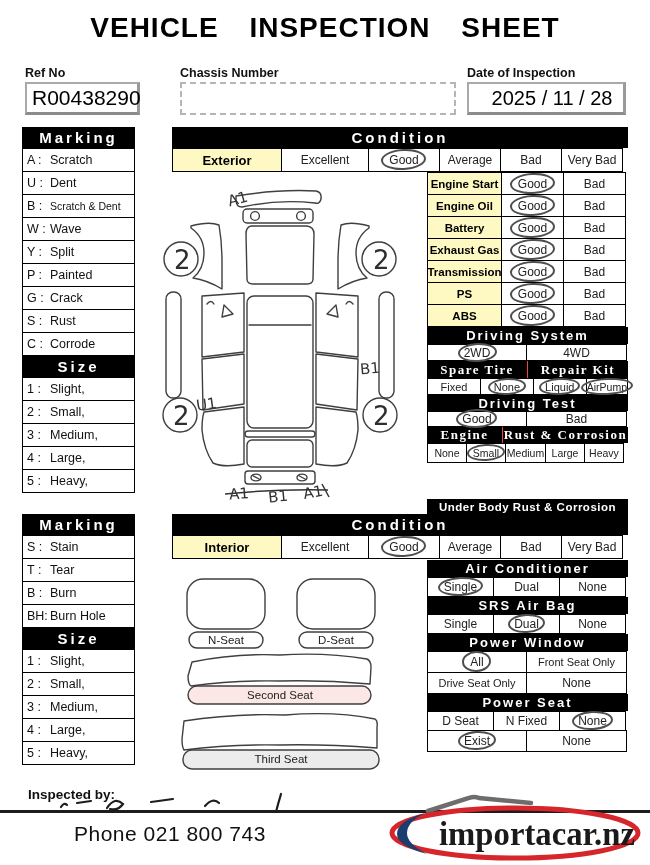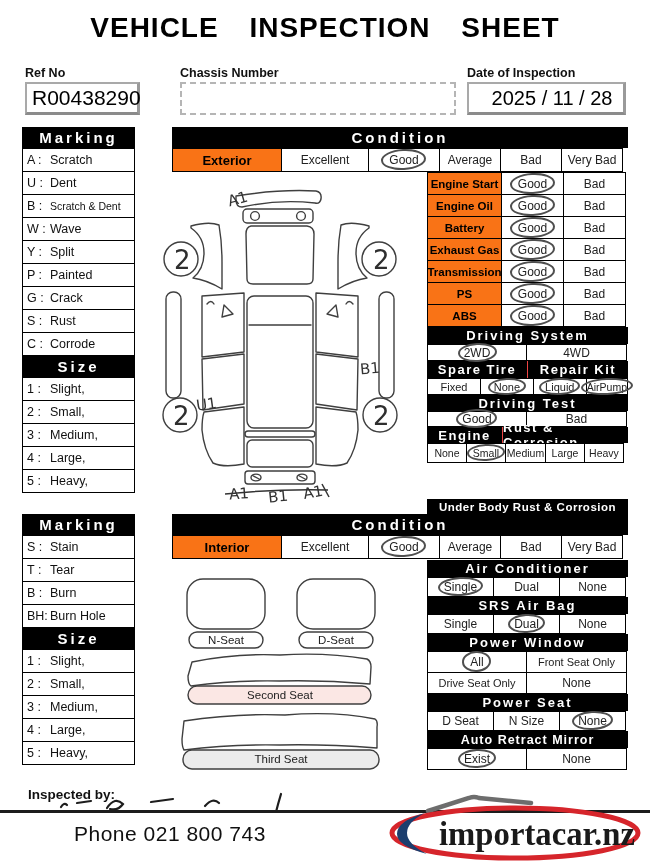--- a/index.html
+++ b/index.html
@@ -4,30 +4,30 @@
 <style>
   html,body{margin:0;padding:0;background:#fff;}
   #sheet{position:relative;width:650px;height:865px;background:#fff;overflow:hidden;
          font-family:"Liberation Sans",sans-serif;color:#111;}
   .abs{position:absolute;}
   
   .bar{background:#000;color:#fff;display:flex;align-items:center;justify-content:center;
        font-weight:bold;letter-spacing:2px;font-size:13px;box-sizing:border-box;}
   .bar.big{font-size:15px;letter-spacing:3px;}
   .bar.split{justify-content:flex-start;letter-spacing:1.5px;}
-  .bar.split .bt{display:flex;align-items:center;justify-content:center;height:100%;box-sizing:border-box;}
+  .bar.split .bt{display:flex;align-items:center;justify-content:center;height:100%;box-sizing:border-box;font-family:Liberation Serif, serif;}
   .bar.split .bt+.bt{border-left:1px solid #ef4444;}
   
   .tbl{position:absolute;}
   .tbl .row{display:flex;}
   .tbl .row+.row{margin-top:-1px;}
   .cell{border:1px solid #000;background:#fff;display:flex;align-items:center;justify-content:center;
         box-sizing:border-box;font-size:12px;color:#222;white-space:nowrap;}
   .cell+.cell{margin-left:-1px;}
-  .green{background:#f97316;font-weight:bold;color:#000;}
+  .green{background:#fef9c3;font-weight:bold;color:#000;}
   .lbl75{width:75px;font-size:11.5px;}
   
   .legend-row{display:flex;align-items:center;border:1px solid #000;background:#fff;box-sizing:border-box;
               height:24px;padding-left:4px;font-size:12.5px;color:#111;width:113px;}
   .legend-row+.legend-row{margin-top:-1px;}
   .legend-row .code{min-width:22px;white-space:pre;}
   .legend-row .llabel{margin-left:1px;white-space:nowrap;}
   .legend-row.small .llabel{font-size:10.5px;}
   
   .circ{position:relative;display:inline-block;}
@@ -481,27 +481,26 @@
       <div class="cell w101 h22">
           <span>None</span>
         </div>
     </div>
     <div class="bar" style="width:201px;height:17px;">Power Seat</div>
     <div class="row">
       <div class="cell w67 h20">
           <span>D Seat</span>
         </div>
       <div class="cell w67 h20">
-          <span>N Size</span>
+          <span>N Fixed</span>
         </div>
       <div class="cell w67 h20">
           <span class="circ tight">None</span>
         </div>
     </div>
-    <div class="bar" style="width:201px;height:17px;font-size:12.5px;letter-spacing:1px;">Auto Retract Mirror</div>
     <div class="row">
       <div class="cell w100 h22">
           <span class="circ tight">Exist</span>
         </div>
       <div class="cell w101 h22">
           <span>None</span>
         </div>
     </div>
   </div>
 

